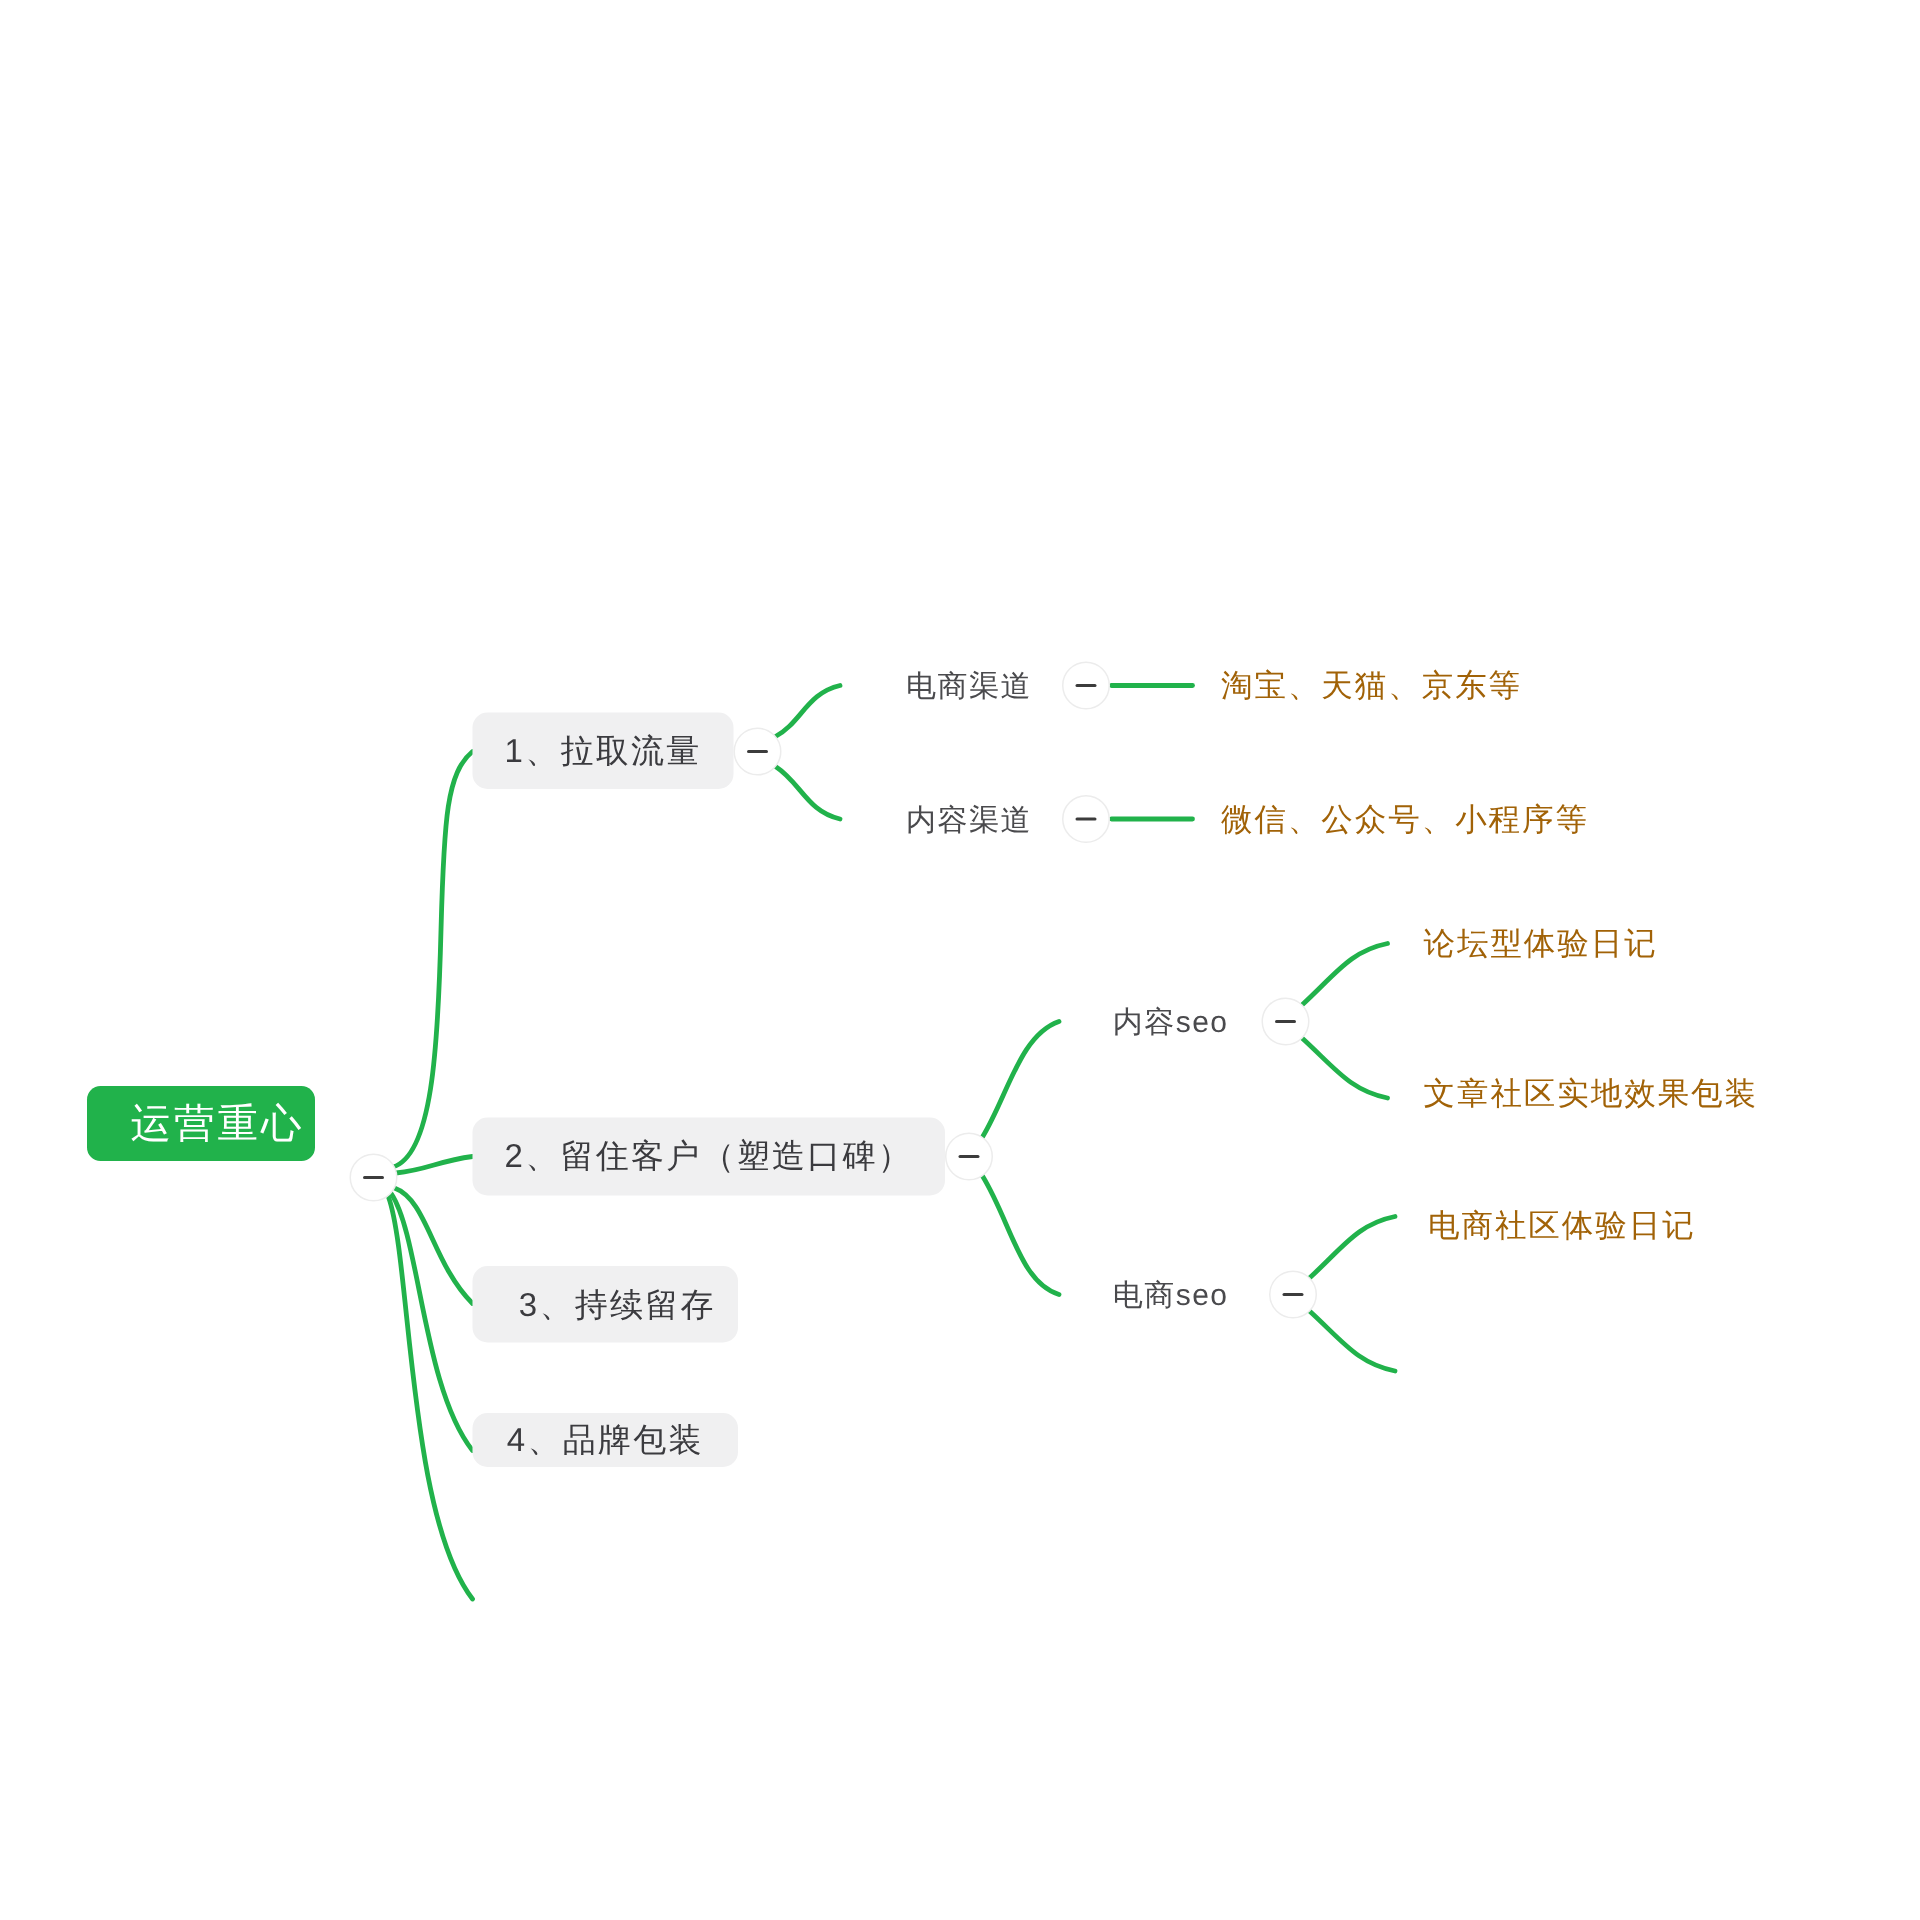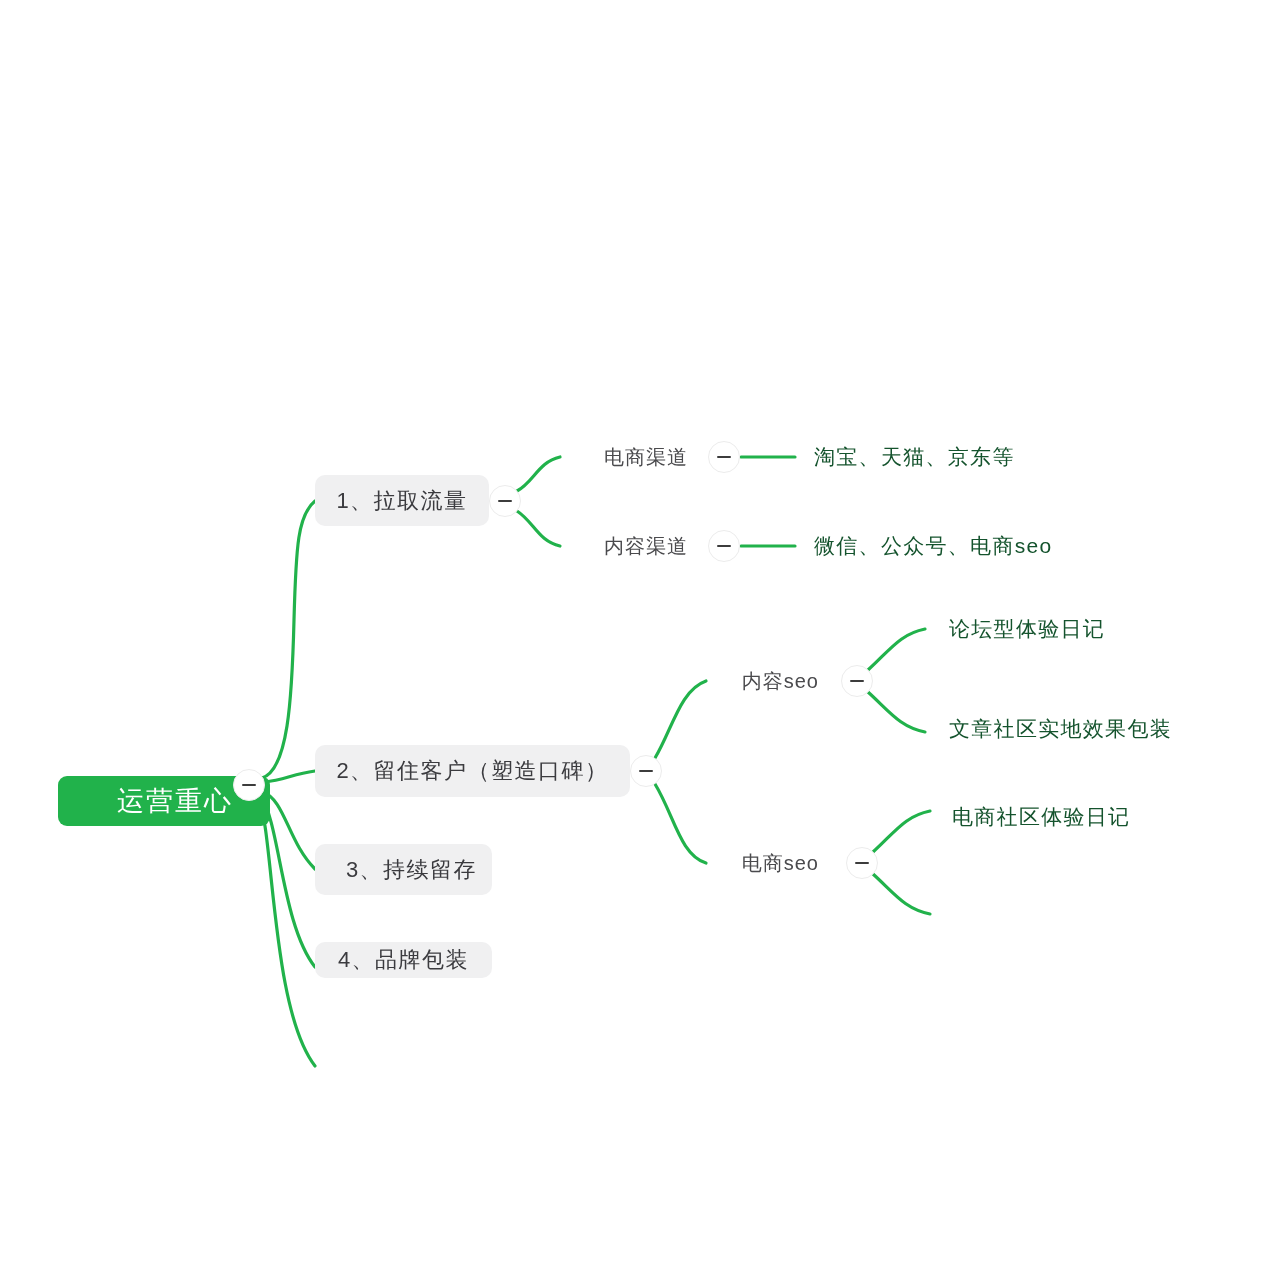--- a/index.html
+++ b/index.html
@@ -48,21 +48,21 @@
     text-align: center;
   }
   .node-plain {
     color: #4a4a4d;
     font-size: 20px;
     letter-spacing: 1px;
     background: transparent;
     justify-content: flex-end;
   }
   .node-leaf {
-    color: #14532d;
+    color: #a16207;
     font-size: 21px;
     letter-spacing: 1.3px;
     background: transparent;
   }
 
   
   .toggle {
     position: absolute;
     width: 32px; height: 32px;
     border-radius: 50%;
@@ -106,21 +106,21 @@
       <path d="M 655,784 C 674,815 680,855 706,863"></path>
 
       <path d="M 868,670 C 890,650 900,634 925,629"></path>
       <path d="M 868,692 C 890,712 900,727 925,732"></path>
 
       <path d="M 873,852 C 895,832 905,816 930,811"></path>
       <path d="M 873,874 C 895,894 905,909 930,914"></path>
     </g>
   </svg>
 
-  <div class="node node-root" style="left:58px; top:776px; width:212px; height:50px;padding-left:22px;">
+  <div class="node node-root" style="left:58px; top:724px; width:152px; height:50px;padding-left:22px;">
     <span>运营重心</span>
   </div>
   <div class="toggle" style="left:233px; top:769px;">
     <span class="minus"></span>
   </div>
 
   <div class="node node-level1" style="left:315px; top:475px; width:174px; height:51px;">
     <span>1、拉取流量</span>
   </div>
   <div class="toggle" style="left:489px; top:485px;">
@@ -155,21 +155,21 @@
   </div>
   <div class="toggle" style="left:708px; top:530px;">
     <span class="minus"></span>
   </div>
 
   <div class="node node-leaf" style="left:814px; top:441px; width:196px; height:32px; justify-content:flex-start;">
     <span>淘宝、天猫、京东等</span>
   </div>
 
   <div class="node node-leaf" style="left:814px; top:530px; width:240px; height:32px; justify-content:flex-start;">
-    <span>微信、公众号、电商seo</span>
+    <span>微信、公众号、小程序等</span>
   </div>
 
   <div class="node node-plain" style="left:731px; top:665px; width:88px; height:32px;">
     <span>内容seo</span>
   </div>
   <div class="toggle" style="left:841px; top:665px;">
     <span class="minus"></span>
   </div>
 
   <div class="node node-plain" style="left:731px; top:847px; width:88px; height:32px;">

